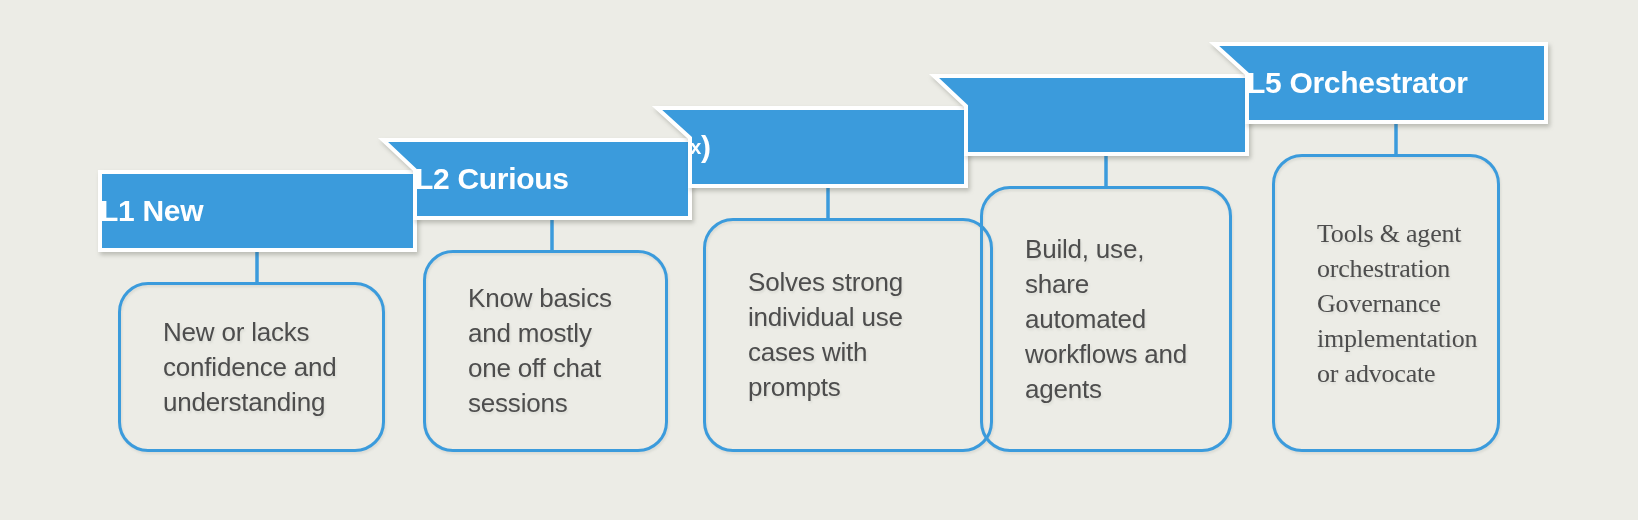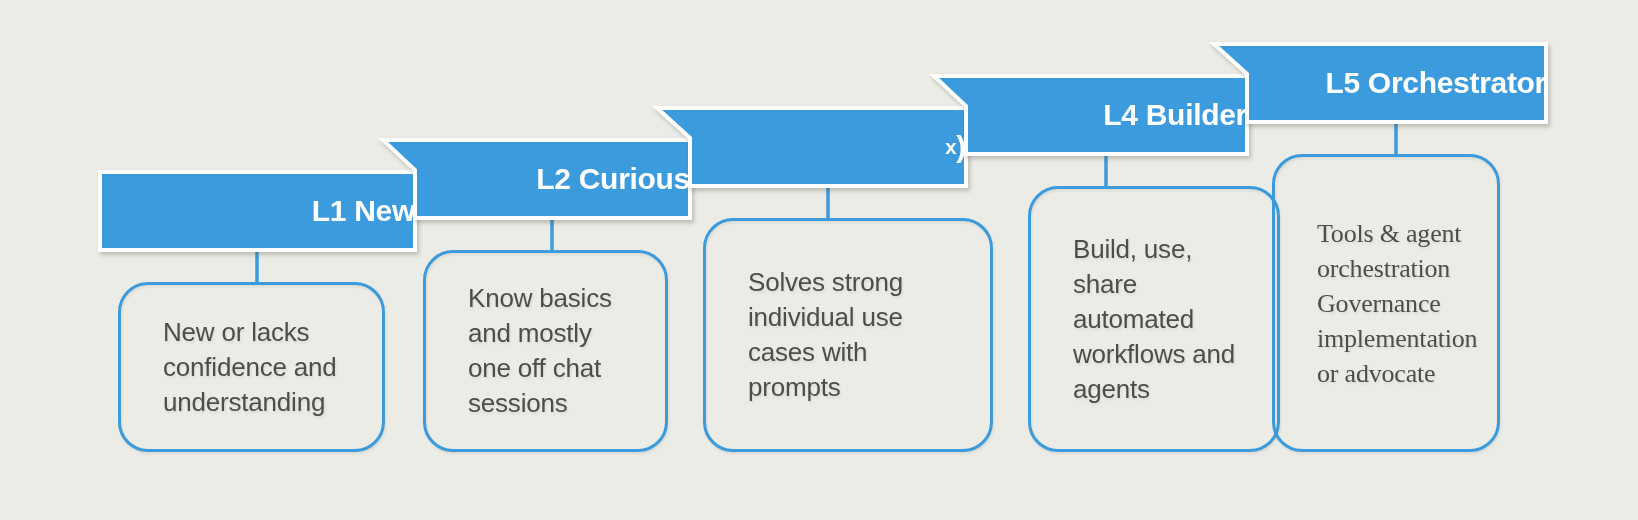--- a/index.html
+++ b/index.html
@@ -25,21 +25,21 @@
     stroke-width:4;
     stroke-linejoin:miter;
     filter:drop-shadow(2px 3px 2px rgba(60,65,55,0.28));
   }
   .connector{
     stroke:var(--accent-blue);
     stroke-width:3.5;
   }
   .banner-label{
     position:absolute;
-    display:flex;align-items:center;justify-content:flex-end;
+    display:flex;align-items:center;justify-content:flex-start;
     color:var(--banner-text);
     font-size:30px;font-weight:700;
     letter-spacing:-0.3px;
     white-space:nowrap;
   }
   .banner-label .sub-char{
     font-size:0.68em;
     font-weight:700;
   }
   .desc-box{
@@ -81,23 +81,20 @@
   <div class="banner-label" style="left:100px;top:172px;width:315px;height:78px;">
     <span>L1 New</span>
   </div>
   <div class="banner-label" style="left:415px;top:140px;width:275px;height:78px;">
     <span>L2 Curious</span>
   </div>
   <div class="banner-label" style="left:690px;top:108px;width:276px;height:78px;">
       <span class="sub-char">x</span>
       <span>)</span>
   </div>
-  <div class="banner-label" style="left:966px;top:76px;width:281px;height:78px;">
-    <span>L4 Builder</span>
-  </div>
   <div class="banner-label" style="left:1247px;top:44px;width:299px;height:78px;">
     <span>L5 Orchestrator</span>
   </div>
 
   <div class="desc-box" style="left:118px;top:282px;width:267px;height:170px;">
     <div class="desc-text">New or lacks
 confidence and
 understanding</div>
   </div>
   <div class="desc-box" style="left:423px;top:250px;width:245px;height:202px;">
@@ -105,21 +102,21 @@
 and mostly
 one off chat
 sessions</div>
   </div>
   <div class="desc-box" style="left:703px;top:218px;width:290px;height:234px;">
     <div class="desc-text">Solves strong
 individual use
 cases with
 prompts</div>
   </div>
-  <div class="desc-box" style="left:980px;top:186px;width:252px;height:266px;margin-left:48px;">
+  <div class="desc-box" style="left:980px;top:186px;width:252px;height:266px;">
     <div class="desc-text">Build, use,
 share
 automated
 workflows and
 agents</div>
   </div>
   <div class="desc-box" style="left:1272px;top:154px;width:228px;height:298px;font-family:Liberation Serif, serif;">
     <div class="desc-text">Tools &amp; agent
 orchestration
 Governance

